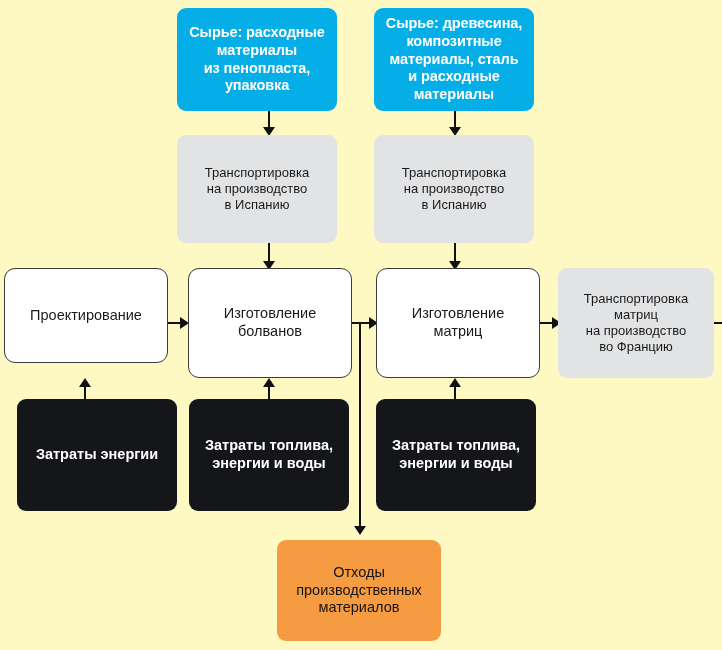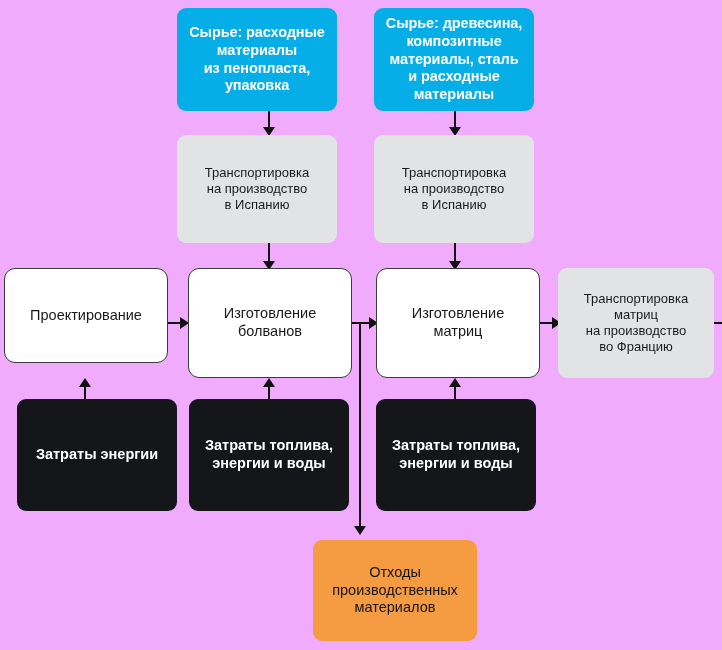--- a/index.html
+++ b/index.html
@@ -7,21 +7,21 @@
     padding: 0;
     background: #ffffff;
   }
   body {
     font-family: "Liberation Sans", "DejaVu Sans", sans-serif;
   }
   #canvas {
     position: relative;
     width: 722px;
     height: 650px;
-    background: #f0abfc;
+    background: #fef9c3;
     overflow: hidden;
   }
   .node {
     position: absolute;
     box-sizing: border-box;
     display: flex;
     align-items: center;
     justify-content: center;
     text-align: center;
     border-radius: 9px;
@@ -54,21 +54,20 @@
     background: #15161A;
     color: #ffffff;
     font-weight: bold;
     font-size: 14.5px;
   }
   .node-waste {
     background: #F59B41;
     color: #141414;
     font-weight: normal;
     font-size: 14.5px;
-    margin-left: 36px;
   }
   
   .conn {
     position: absolute;
     background: #111111;
     z-index: 1;
   }
   .conn-v { width: 1.7px; }
   .conn-h { height: 1.7px; }
   .arrow {

